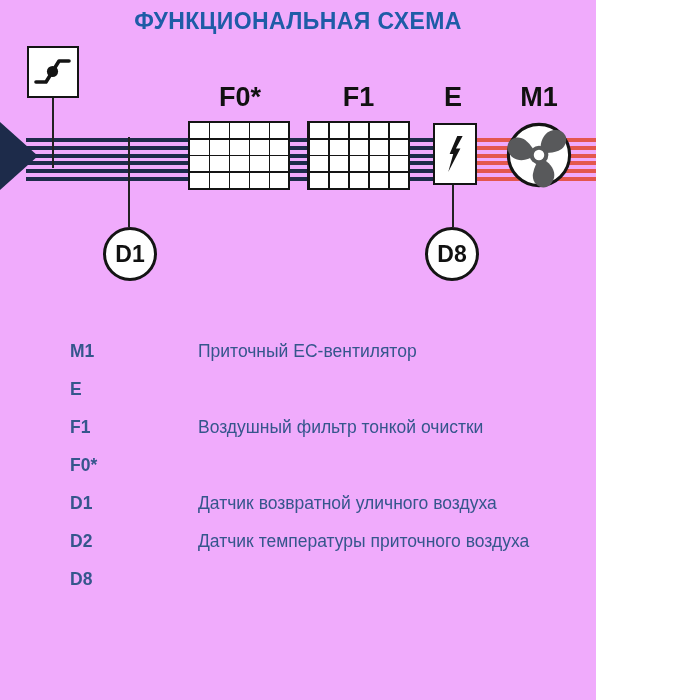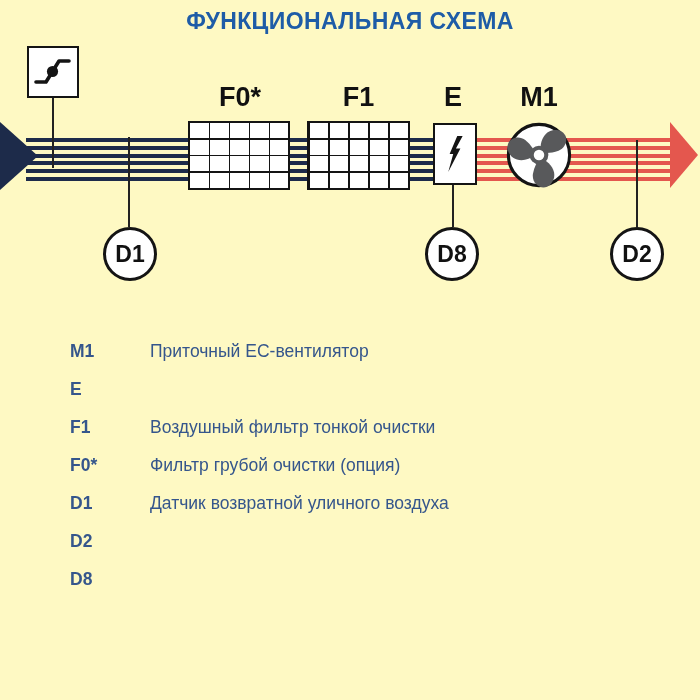--- a/index.html
+++ b/index.html
@@ -7,23 +7,23 @@
     --legend-blue: #35568c;
     --navy: #1d2b4a;
     --red: #e4574e;
     --fan-gray: #58595b;
     --ink: #141414;
   }
   html, body { margin: 0; padding: 0; background: #ffffff; }
   body { font-family: "Liberation Sans", sans-serif; }
   .page {
     position: relative;
-    width: 700px;
+    width: 596px;
     height: 700px;
-    background: #fef9c3;
+    background: #f0abfc;
     overflow: hidden;
   }
   .title {
     position: absolute;
     top: 8px;
     left: 0;
     width: 100%;
     text-align: center;
     font-size: 23px;
     font-weight: bold;
@@ -121,21 +121,21 @@
 
   
   .legend { position: absolute; left: 70px; top: 332px; width: 590px; }
   .legend-row {
     display: flex; align-items: center;
     height: 38px;
     color: var(--legend-blue);
     font-size: 17.5px;
   }
   .legend-key { width: 80px; font-weight: bold; flex: 0 0 80px; }
-  .legend-desc { flex: 1; }
+  .legend-desc { flex: 1; margin-left: 48px; }
   .legend-icon-box {
     width: 22px; height: 24px;
     border: 2px solid var(--legend-blue);
     box-sizing: border-box;
     display: flex; align-items: center; justify-content: center;
   }
 </style>
 </head>
 <body>
 
@@ -209,27 +209,27 @@
     </div>
     <div class="legend-row">
       <div class="legend-key">E</div>
     </div>
     <div class="legend-row">
       <div class="legend-key">F1</div>
       <div class="legend-desc">Воздушный фильтр тонкой очистки</div>
     </div>
     <div class="legend-row">
       <div class="legend-key">F0*</div>
-      <div class="legend-desc">Фильтр грубой очистки (опция)</div>
     </div>
     <div class="legend-row">
       <div class="legend-key">D1</div>
       <div class="legend-desc">Датчик возвратной уличного воздуха</div>
     </div>
     <div class="legend-row">
       <div class="legend-key">D2</div>
+      <div class="legend-desc">Датчик температуры приточного воздуха</div>
     </div>
     <div class="legend-row">
       <div class="legend-key">D8</div>
     </div>
   </div>
 
 </div>
 
 </body></html>

